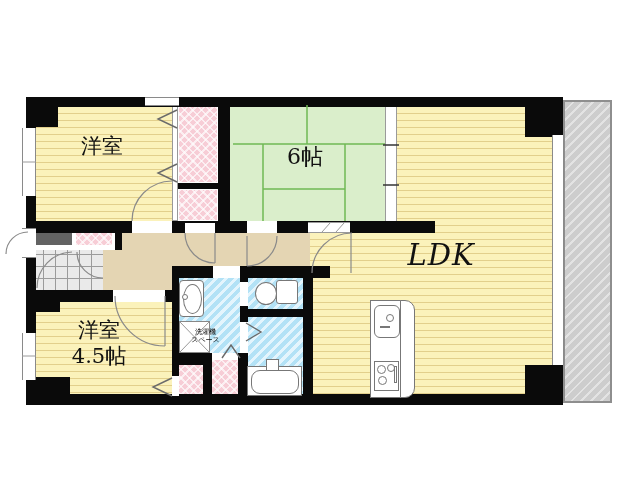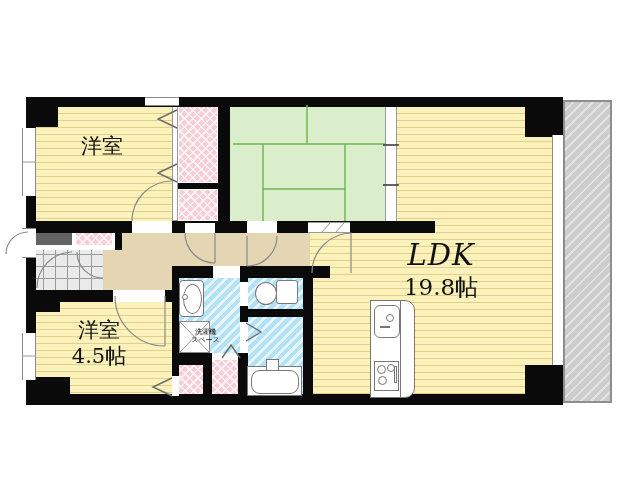--- a/index.html
+++ b/index.html
@@ -183,24 +183,24 @@
     <g stroke="#333" stroke-width="1.5">
       <path d="M383,145 L399,145"></path>
         <path d="M383,185 L399,185"></path>
     </g>
   </svg>
 
   <div class="lbl big" style="left:42px;top:134px;width:120px;font-size:21px;">
     <div>洋室</div>
   </div>
   <div class="lbl big" style="left:245px;top:144px;width:120px;font-size:22px;">
+    <div>6帖</div>
   </div>
   <div class="lbl lbl-ldk" style="left:380px;top:238px;width:122px;">
     <div class="l1">LDK</div>
-    <div class="l2">19.8帖</div>
   </div>
   <div class="lbl big" style="left:39px;top:318px;width:120px;font-size:21px;">
     <div>洋室</div>
     <div>4.5帖</div>
   </div>
   <div class="tinylbl" style="left:180px;top:328px;width:51px;">
     <div>洗濯機</div>
     <div>スペース</div>
   </div>
 

